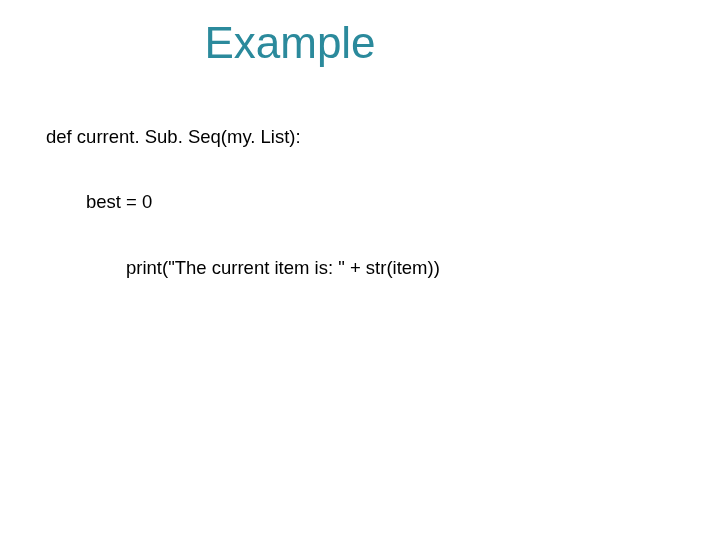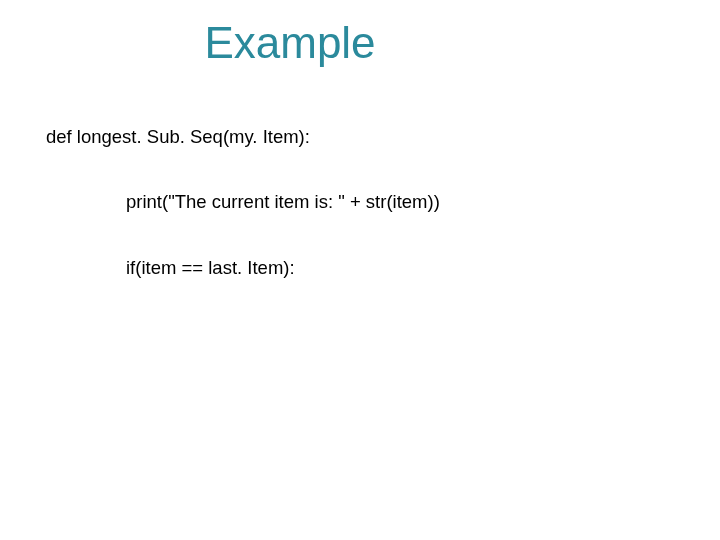--- a/index.html
+++ b/index.html
@@ -35,23 +35,23 @@
   .i0 { padding-left: 0; }
   .i1 { padding-left: 40px; }
   .i2 { padding-left: 80px; }
 </style>
 </head>
 <body>
 
 <div class="slide">
   <h1 class="title">Example</h1>
   <div class="code-block">
-    <span class="line i0">def longest. Sub. Seq(my. Item):</span>
+    <span class="line i0">def current. Sub. Seq(my. List):</span>
+    <span class="line i1">best = 0</span>
     <span class="line i2">print("The current item is: " + str(item))</span>
-    <span class="line i2">if(item == last. Item):</span>
     
     
     
     
     
     
     
     
     
     

